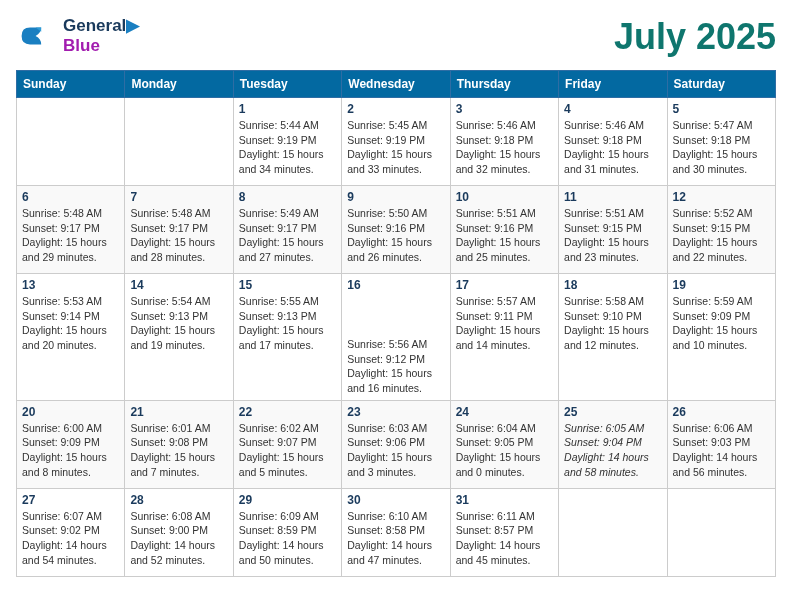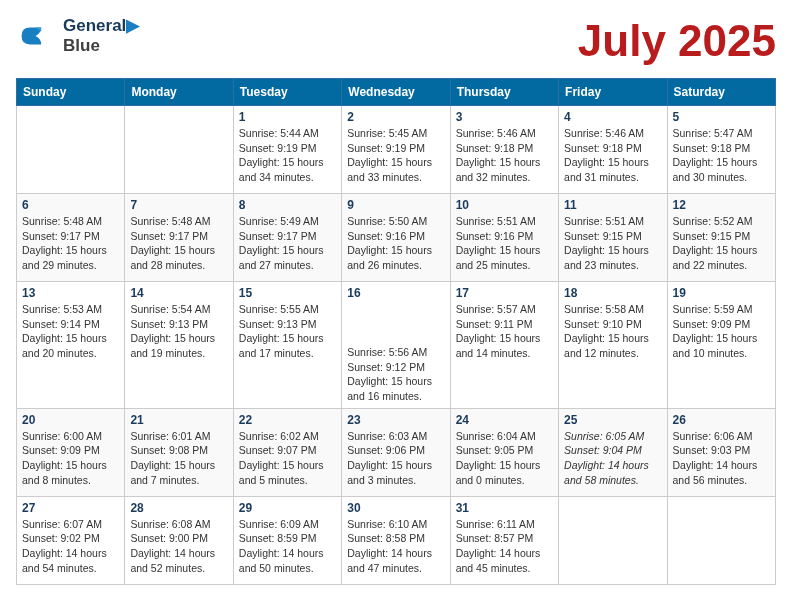--- a/index.html
+++ b/index.html
@@ -22,23 +22,23 @@
       gap: 19px;
     }
     .logo-icon {
       width: 28px;
       height: 28px;
     }
     .title-block {
       text-align: right;
     }
     .month-title {
-      font-size: 44px;
+      font-size: 36px;
       font-weight: bold;
-      color: #b91c1c;
+      color: #0f766e;
     }
     .location {
       font-size: 15px;
       color: #333;
     }
     table {
       width: 100%;
       border-collapse: collapse;
       font-size: 11px;
     }
@@ -88,21 +88,21 @@
 <body>
 
 <div class="header">
   <div class="logo">
     <svg class="logo-icon" viewBox="0 0 40 40" xmlns="http://www.w3.org/2000/svg">
       <path d="M8 20 Q8 8 20 8 L36 8 Q36 16 28 20 Q36 24 36 32 L20 32 Q8 32 8 20Z" fill="#1a7fc1"></path>
       <path d="M28 8 L36 8 L36 14 Z" fill="#2e9bd6"></path>
     </svg>
     <div>
       <div style="font-size:17px;font-weight:bold;color:#1a3a5c;line-height:1.2;">General<span style="color:#1a7fc1;">▶</span></div>
-      <div style="font-size:17px;font-weight:bold;color:#404040;line-height:1.2;">Blue</div>
+      <div style="font-size:17px;font-weight:bold;color:#a21caf;line-height:1.2;">Blue</div>
     </div>
   </div>
   <div class="title-block">
     <div class="month-title">July 2025</div>
   </div>
 </div>
 
 <table>
   <thead>
     <tr>

